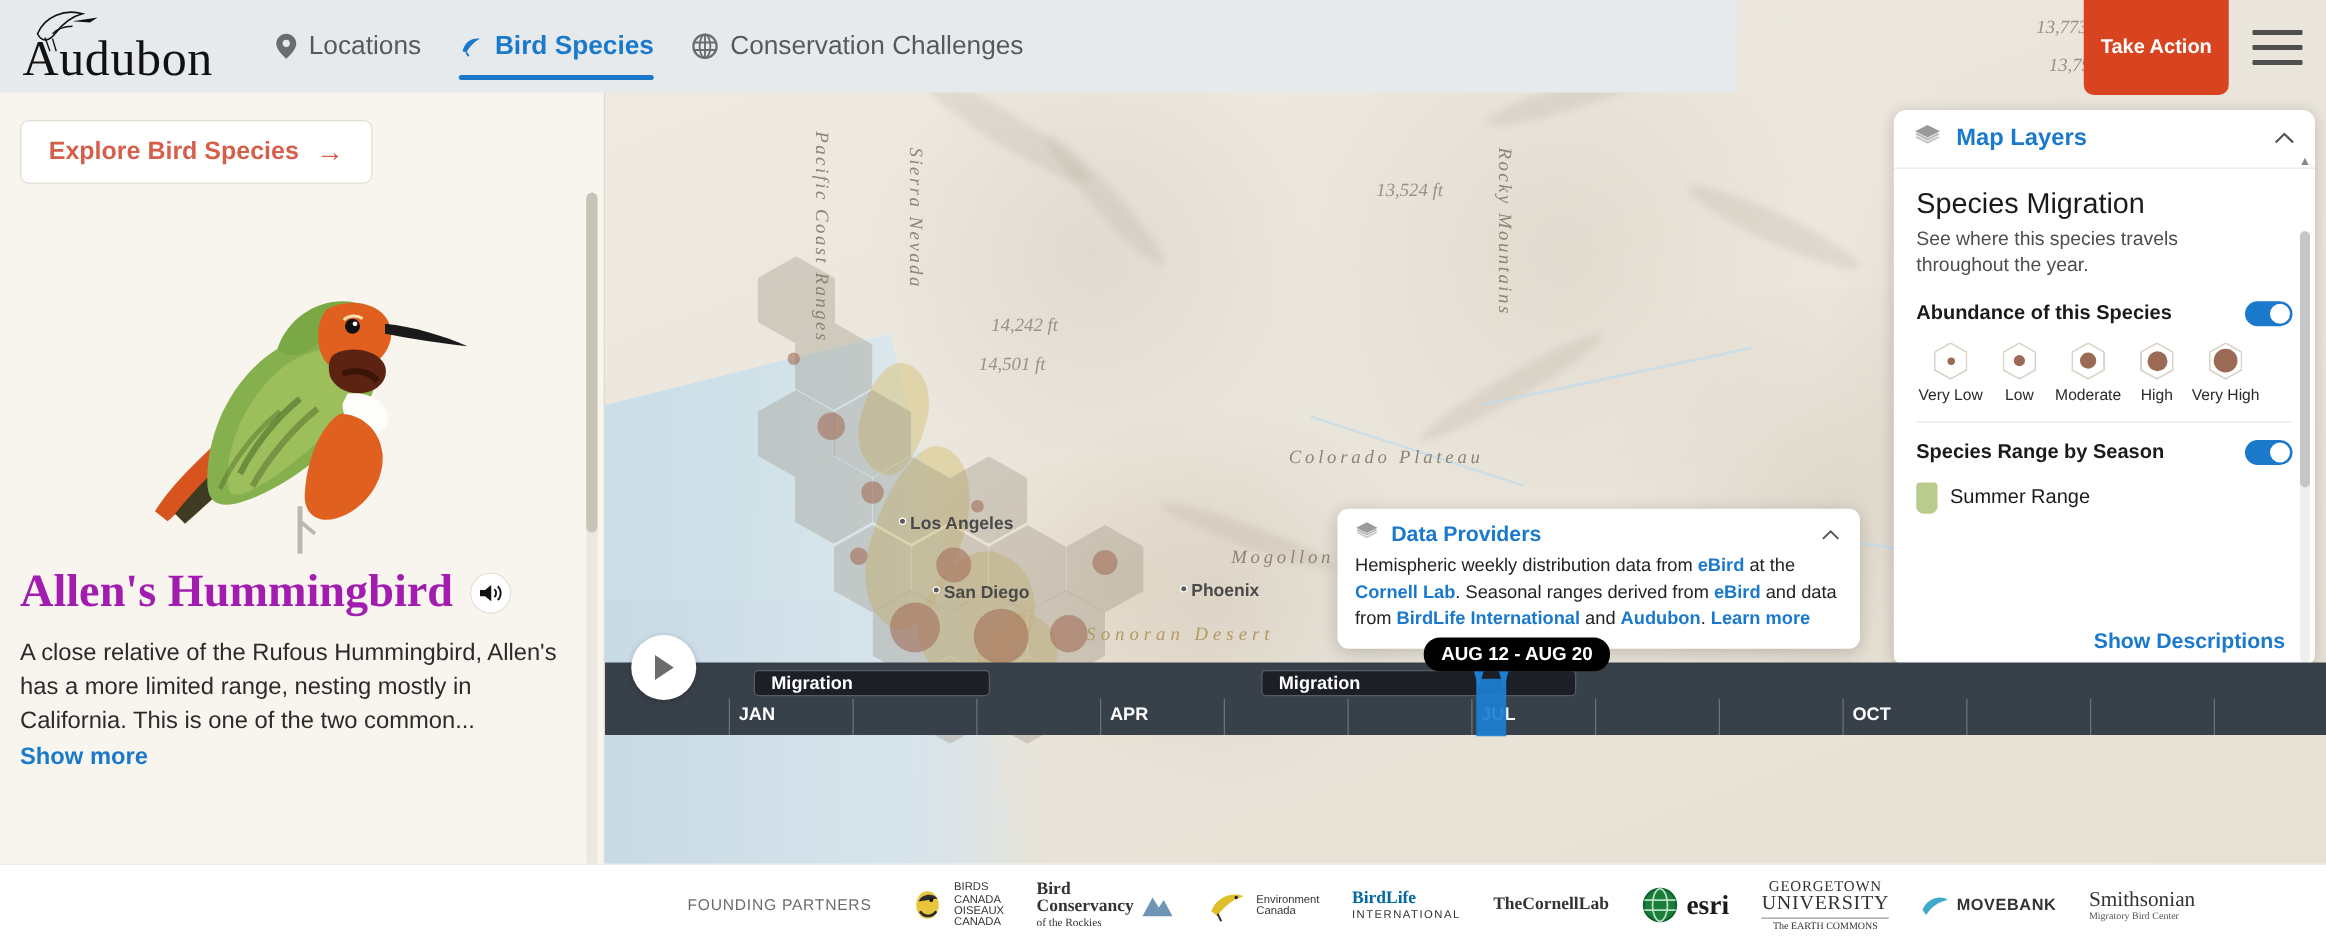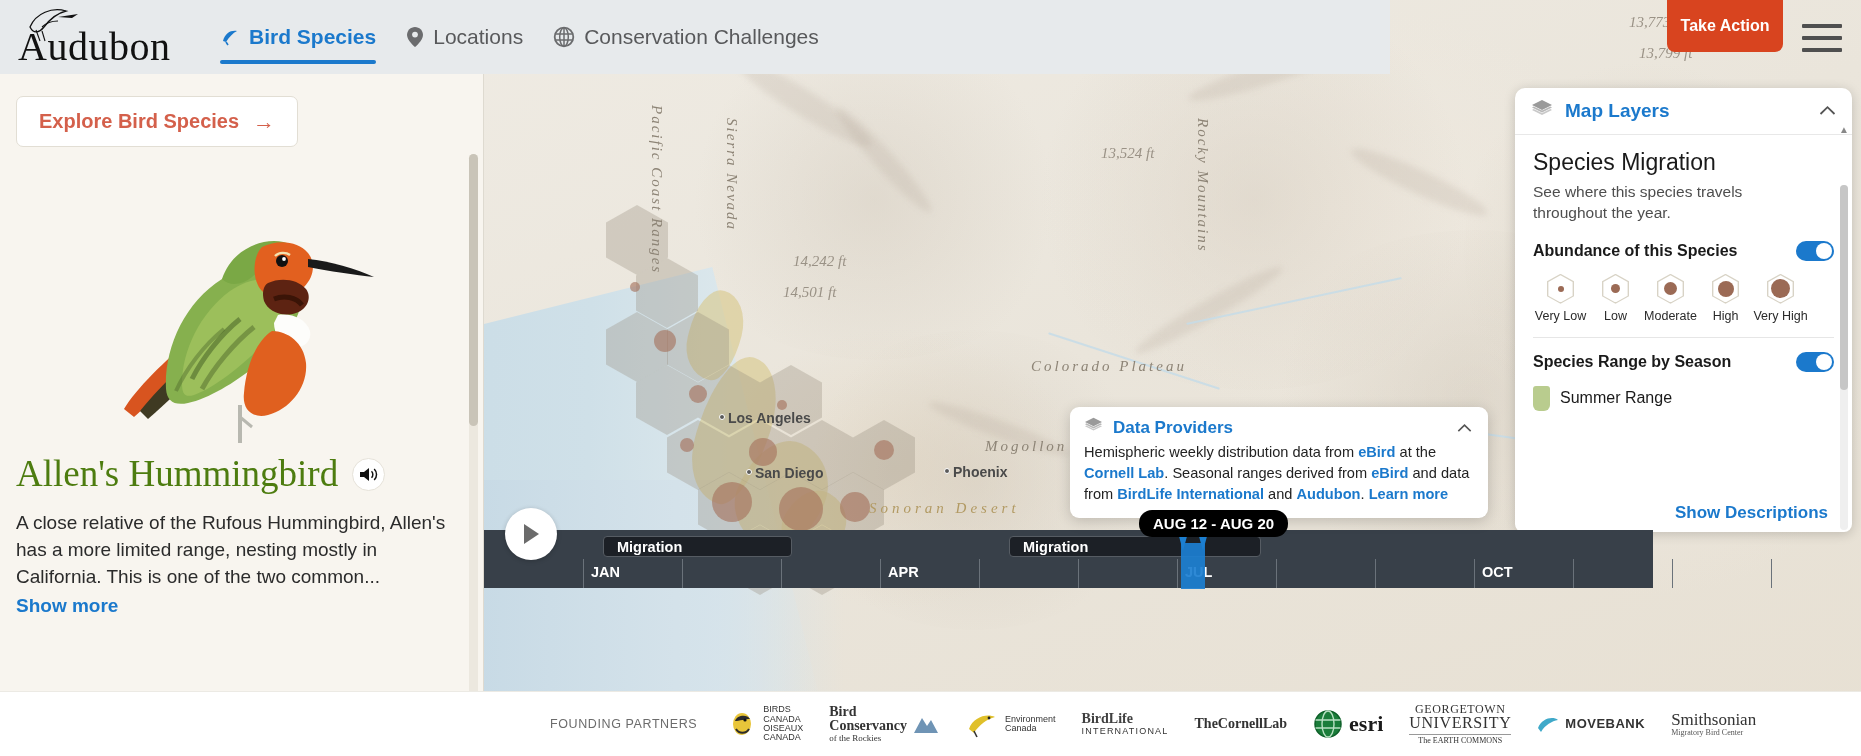--- a/index.html
+++ b/index.html
@@ -112,21 +112,21 @@
   .navitem .nlabel { font-weight:400; }
   .navitem.active { color:#1b79cc; }
   .navitem.active .nlabel { font-weight:700; }
   .navitem.active::after {
     content:""; position:absolute; left:0; right:0; bottom:10px; height:4px;
     background:#1b79cc; border-radius:2px;
   }
   .navicon { display:flex; align-items:center; }
 
   #take-action {
-    position:absolute; right:78px; top:0; width:116px; height:52px;
+    position:absolute; right:78px; top:0; width:116px; height:76px;
     background:#d8441f; border-radius:0 0 8px 8px;
     color:#fff; font-size:16px; font-weight:700;
     display:flex; align-items:center; justify-content:center;
     pointer-events:auto; cursor:pointer; border:none;
   }
   #hamburger {
     position:absolute; right:19px; top:24px; width:40px; height:28px;
     display:flex; flex-direction:column; justify-content:space-between;
     pointer-events:auto; cursor:pointer;
   }
@@ -145,22 +145,22 @@
     color:#d4604b; font-size:20px; font-weight:700;
   }
   #explore-arrow { font-size:22px; line-height:1; }
 
   #bird-illus { position:relative; height:300px; margin-top:6px; }
 
   #bird-title-row {
     display:flex; align-items:center; gap:14px; margin-top:2px;
   }
   #bird-name {
-    font-family:"Liberation Serif", serif; font-size:37px; color:#4d7c0f;
-    font-weight:400; line-height:1.05;
+    font-family:"Liberation Serif", serif; font-size:37px; color:#a21caf;
+    font-weight:700; line-height:1.05;
   }
   #sound-btn {
     width:33px; height:33px; border-radius:50%; background:#fff;
     border:1px solid #e6e2d9; display:flex; align-items:center;
     justify-content:center; cursor:pointer; flex:0 0 auto;
   }
   #bird-sci {
     font-family:"Liberation Sans", sans-serif; font-style:italic;
     font-size:22px; color:#707070; margin-top:5px;
   }
@@ -270,21 +270,21 @@
   #prov-title { color:#1b79cc; font-size:17px; font-weight:700; }
   #prov-collapse { margin-left:auto; color:#555; font-size:14px; cursor:pointer; }
   #prov-text {
     font-size:14.6px; color:#232323; line-height:1.45; margin-top:4px;
   }
   #prov-text a { color:#1b79cc; text-decoration:none; font-weight:700; cursor:pointer; }
   #prov-text a.plainlink { font-weight:700; }
 
   
   #timeline {
-    position:absolute; left:484px; bottom:168px; width:1169px; height:58px;
+    position:absolute; left:484px; bottom:168px; width:1377px; height:58px;
     background:#384049; z-index:36;
   }
   #play-btn {
     position:absolute; left:21px; top:-22px; width:52px; height:52px;
     background:#fff; border-radius:50%; z-index:38;
     display:flex; align-items:center; justify-content:center; cursor:pointer;
     box-shadow:0 1px 5px rgba(0,0,0,.2);
   }
   .mig-band {
     position:absolute; top:6px; height:21px; background:#1c2026;
@@ -458,38 +458,38 @@
       <svg id="logo-bird" width="72" height="40" viewBox="0 0 72 40">
         <path d="M8 22 C14 8, 30 2, 44 6 C36 8, 28 14, 22 22 C18 27, 12 30, 8 22 Z" fill="none" stroke="#111" stroke-width="1.3"></path>
         <path d="M20 22 C24 18, 30 16, 36 16" fill="none" stroke="#111" stroke-width="1.1"></path>
         <path d="M36 12 L56 9 L50 13 Z" fill="#111"></path>
         <path d="M14 25 L18 36" stroke="#111" stroke-width="1.1" fill="none"></path>
         <path d="M20 26 L23 36" stroke="#111" stroke-width="1.1" fill="none"></path>
       </svg>
       <span id="logo-word">Audubon</span>
     </div>
 
+    <div class="navitem">
+      <span class="navicon">
+        <svg width="18" height="22" viewBox="0 0 18 22">
+            <path d="M9 1 C13.4 1 17 4.6 17 9 C17 14.5 9 21 9 21 C9 21 1 14.5 1 9 C1 4.6 4.6 1 9 1 Z" fill="#6b6c6e"></path>
+            <circle cx="9" cy="8.6" r="2.9" fill="#e7eaec"></circle>
+          </svg>
+      </span>
+      <span class="nlabel">Locations</span>
+    </div>
+
     <div class="navitem active">
       <span class="navicon">
         <svg width="20" height="20" viewBox="0 0 20 20">
             <path d="M3 14 C5 6, 11 3, 17 4 C13 6, 9 10, 6 15 Z" fill="#1b79cc"></path>
             <path d="M6 15 L8 18" stroke="#1b79cc" stroke-width="1.6" fill="none"></path>
           </svg>
       </span>
       <span class="nlabel">Bird Species</span>
-    </div>
-
-    <div class="navitem">
-      <span class="navicon">
-        <svg width="18" height="22" viewBox="0 0 18 22">
-            <path d="M9 1 C13.4 1 17 4.6 17 9 C17 14.5 9 21 9 21 C9 21 1 14.5 1 9 C1 4.6 4.6 1 9 1 Z" fill="#6b6c6e"></path>
-            <circle cx="9" cy="8.6" r="2.9" fill="#e7eaec"></circle>
-          </svg>
-      </span>
-      <span class="nlabel">Locations</span>
     </div>
 
     <div class="navitem">
       <span class="navicon">
         <svg width="22" height="22" viewBox="0 0 22 22">
             <circle cx="11" cy="11" r="9.3" fill="none" stroke="#6b6c6e" stroke-width="1.8"></circle>
             <ellipse cx="11" cy="11" rx="4.3" ry="9.3" fill="none" stroke="#6b6c6e" stroke-width="1.5"></ellipse>
             <path d="M1.9 8 H20.1 M1.9 14 H20.1 M11 1.7 V20.3" stroke="#6b6c6e" stroke-width="1.5"></path>
           </svg>
       </span>
@@ -754,21 +754,21 @@
         <circle cx="24" cy="9" r="1.4" fill="#222"></circle>
       </svg>
       <span class="ptext">
         <span>Environment</span>
         <span>Canada</span>
       </span>
     </div>
 
     <div class="plogo">
       <span class="ptext">
-        <span class="big" style="color:#404040;font-family:'Liberation Serif',serif;">BirdLife</span>
+        <span class="big" style="color:#0369a1;font-family:'Liberation Serif',serif;">BirdLife</span>
         <span style="letter-spacing:1.2px;">INTERNATIONAL</span>
       </span>
     </div>
 
     <div class="plogo">
       <span class="big" style="font-family:'Liberation Serif',serif;">TheCornellLab</span>
     </div>
 
     <div class="plogo">
       <svg width="30" height="30" viewBox="0 0 30 30">

